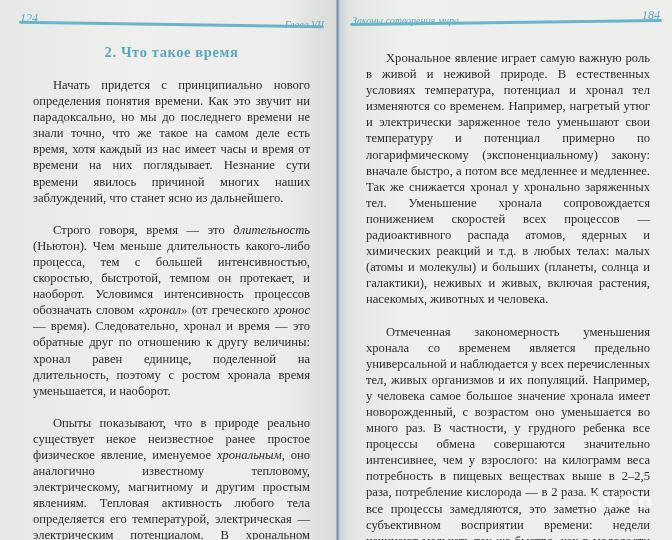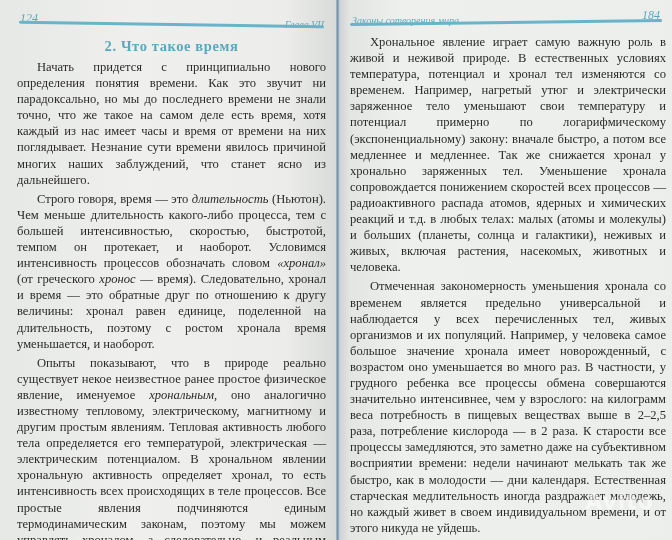--- a/index.html
+++ b/index.html
@@ -39,25 +39,25 @@
   .page-left .runhead .chap { right:2px; top:9px; }
   .page-right .runhead .num { right:6px; top:-2px; }
   .page-right .runhead .chap { left:2px; top:5px; font-size:10px; }
   .rule {
     position:absolute; height:3px; background:#69b4c9; border-radius:2px;
   }
   .page-left .rule { left:2px; right:2px; top:13px; transform:rotate(0.9deg); }
   .page-right .rule { left:0; right:4px; top:11px; transform:rotate(-0.7deg); }
   .section-title {
     text-align:center; color:#5aa8bd; font-weight:bold;
-    font-size:14.5px; letter-spacing:0.6px; margin:2px 0 4px 0;
+    font-size:14.5px; letter-spacing:0.6px; margin:8px 0 4px 0;
   }
   .para {
     font-size:12.6px; line-height:16.1px; text-align:justify;
-    text-indent:20px; margin:0;
+    text-indent:20px; margin:16px;
   }
   .para + .para { margin-top:3px; }
   .para em { }
   .page-right .content { margin-top:-2px; }
   .watermark {
     position:absolute; right:18px; bottom:26px;
     font-family:"DejaVu Sans", sans-serif; font-size:22px; font-weight:bold;
     color:rgba(255,255,255,0.55); letter-spacing:1px;
   }
 </style>

